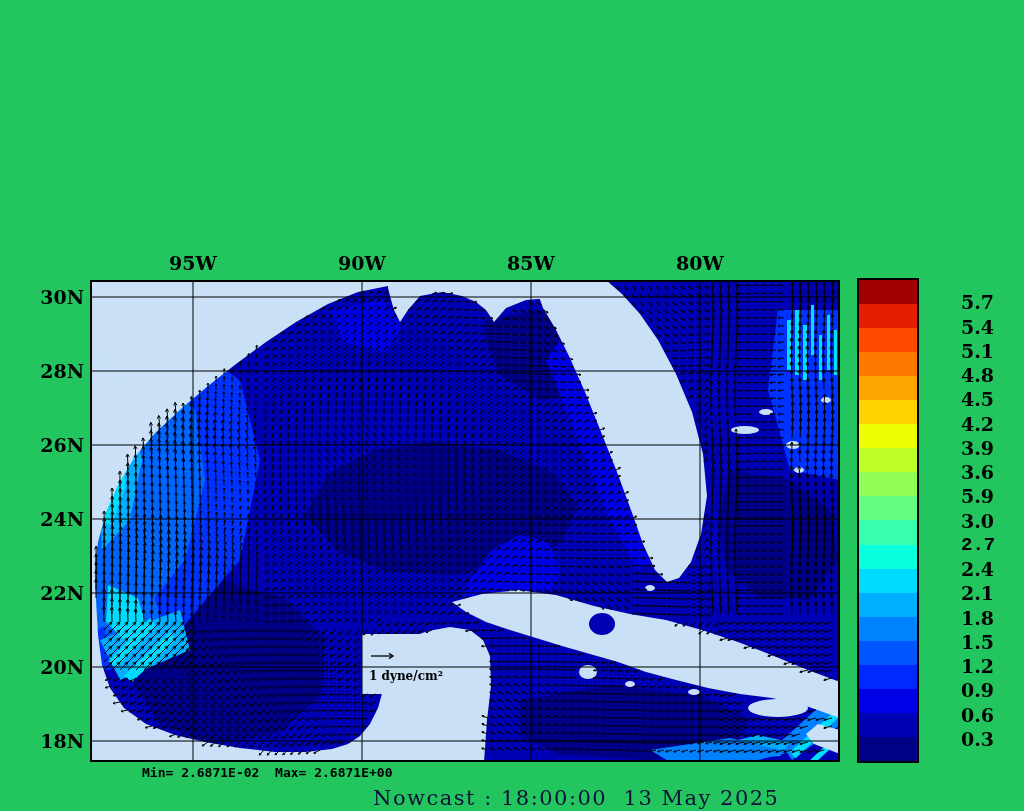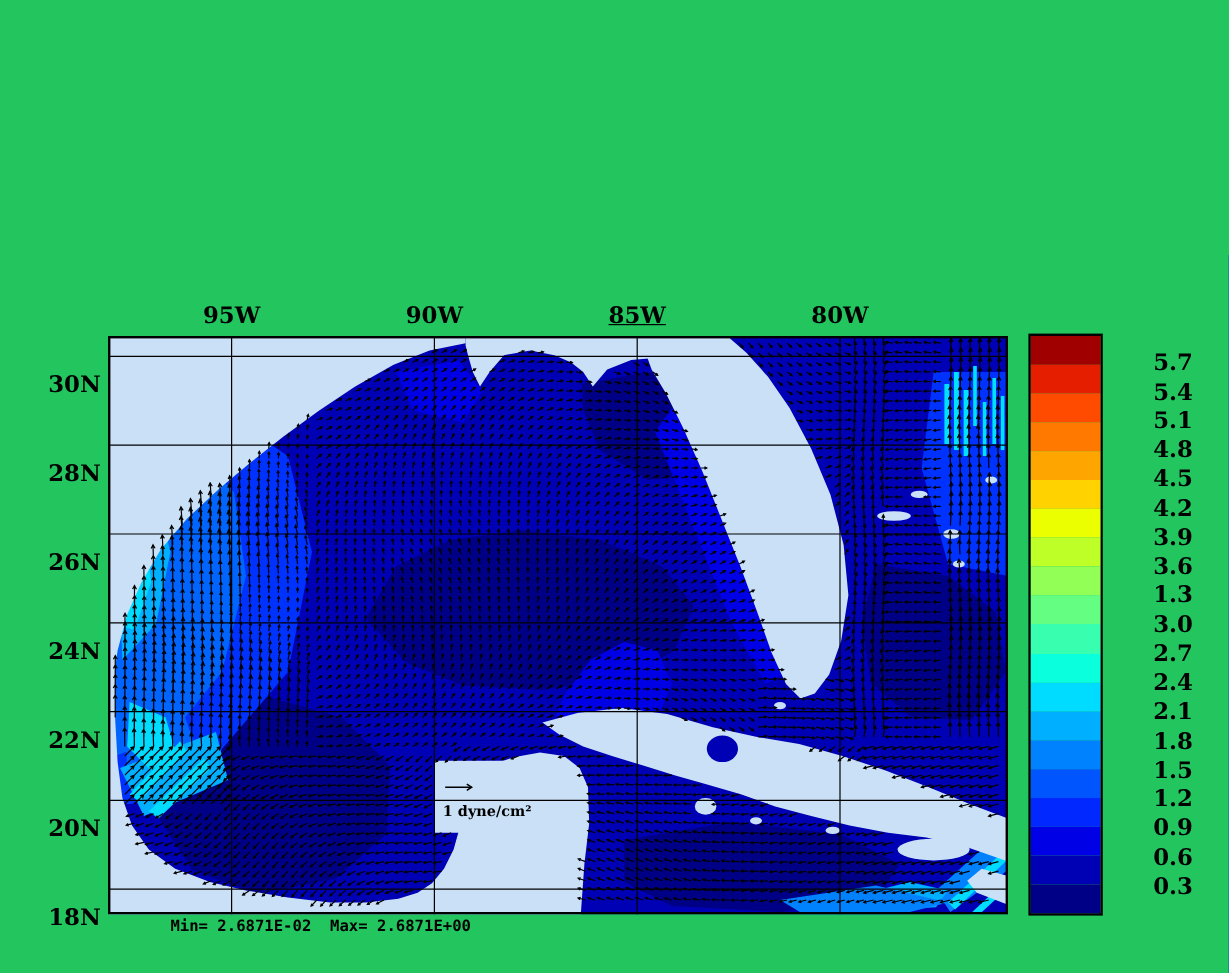--- a/index.html
+++ b/index.html
@@ -2,38 +2,38 @@
 <html><head>
 <meta charset="utf-8">
 <style>
   html,body{margin:0;padding:0;background:#0033ff;}
   #stage{position:relative;width:1024px;height:811px;background:#22c55e;overflow:hidden;
          font-family:"DejaVu Serif",serif;}
   #plot{position:absolute;left:90px;top:280px;width:750px;height:482px;}
   #map-svg{position:absolute;left:0;top:0;display:block;}
   .xl{position:absolute;transform:translateX(-50%);font:bold 19px "DejaVu Serif",serif;color:#000;top:252px;white-space:pre;}
   .yl{position:absolute;transform:translateY(-50%);width:52px;text-align:right;left:32px;
-      font:bold 19px "DejaVu Serif",serif;color:#000;white-space:pre;margin-top:24px;}
+      font:bold 19px "DejaVu Serif",serif;color:#000;white-space:pre;}
   #cbar{position:absolute;left:857px;top:278px;width:62px;height:485px;border:2px solid #000;
         box-sizing:border-box;display:flex;flex-direction:column;}
   .cseg{flex:1 1 auto;}
   .cl{position:absolute;font:bold 19px "DejaVu Serif",serif;color:#000;left:925px;line-height:22px;margin-left:36px;}
   #stats{position:absolute;left:142px;top:765px;font:bold 13px "DejaVu Sans Mono",monospace;
          color:#000;white-space:pre;}
   #title{position:absolute;left:373px;top:786px;font:21px "DejaVu Serif",serif;color:#10103a;
          letter-spacing:1.5px;white-space:pre;}
 </style>
 </head>
 <body>
 
 <div id="stage">
   <div id="xlabels">
       <span class="xl" style="left: 193px;">95W</span>
       <span class="xl" style="left: 362px;">90W</span>
-      <span class="xl" style="left: 531px; text-decoration: underline;">85W</span>
+      <span class="xl" style="left: 531px;">85W</span>
       <span class="xl" style="left: 700px;">80W</span>
     </div>
   <div id="ylabels">
       <span class="yl" style="top: 297px;">30N</span>
       <span class="yl" style="top: 371px;">28N</span>
       <span class="yl" style="top: 445px;">26N</span>
       <span class="yl" style="top: 519px;">24N</span>
       <span class="yl" style="top: 593px;">22N</span>
       <span class="yl" style="top: 667px;">20N</span>
       <span class="yl" style="top: 741px;">18N</span>
@@ -132,26 +132,27 @@
     </div>
   <div id="cbarlabels">
       <span class="cl" style="top: 291.25px;">5.7</span>
       <span class="cl" style="top: 315.5px;">5.4</span>
       <span class="cl" style="top: 339.75px;">5.1</span>
       <span class="cl" style="top: 364px;">4.8</span>
       <span class="cl" style="top: 388.25px;">4.5</span>
       <span class="cl" style="top: 412.5px;">4.2</span>
       <span class="cl" style="top: 436.75px;">3.9</span>
       <span class="cl" style="top: 461px;">3.6</span>
-      <span class="cl" style="top: 485.25px;">1.3</span>
+      <span class="cl" style="top: 485.25px;">5.9</span>
       <span class="cl" style="top: 509.5px;">3.0</span>
-      <span class="cl" style="top: 533.75px;">2.7</span>
+      <span class="cl" style="top: 533.75px; font-family: Liberation Mono, monospace;">2.7</span>
       <span class="cl" style="top: 558px;">2.4</span>
       <span class="cl" style="top: 582.25px;">2.1</span>
       <span class="cl" style="top: 606.5px;">1.8</span>
       <span class="cl" style="top: 630.75px; text-align: center;">1.5</span>
       <span class="cl" style="top: 655px;">1.2</span>
       <span class="cl" style="top: 679.25px;">0.9</span>
       <span class="cl" style="top: 703.5px;">0.6</span>
       <span class="cl" style="top: 727.75px;">0.3</span>
     </div>
   <div id="stats">Min= 2.6871E-02  Max= 2.6871E+00</div>
+  <div id="title">Nowcast : 18:00:00  13 May 2025</div>
 </div>
 
 </body></html>

